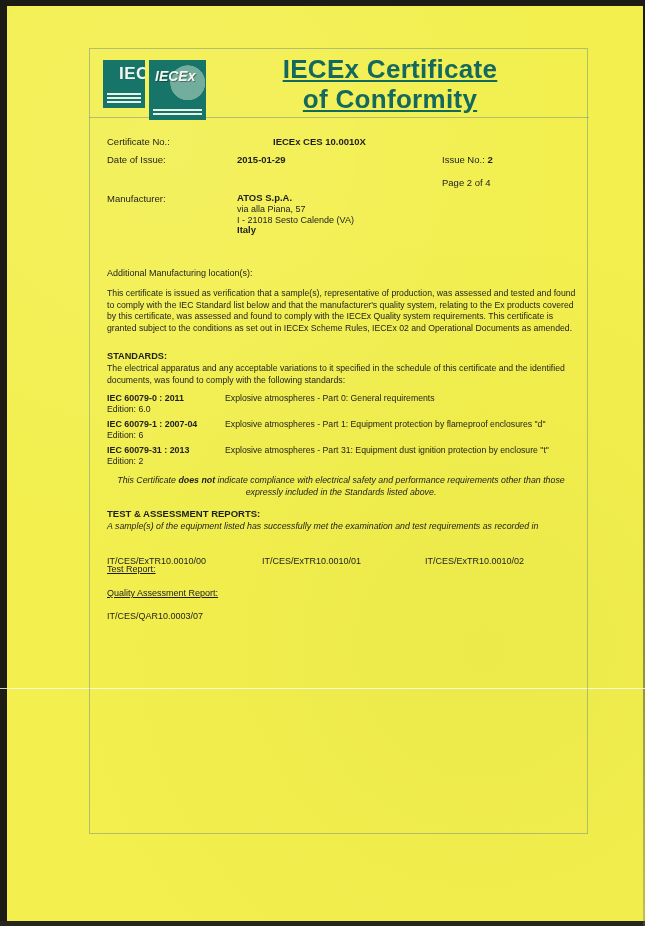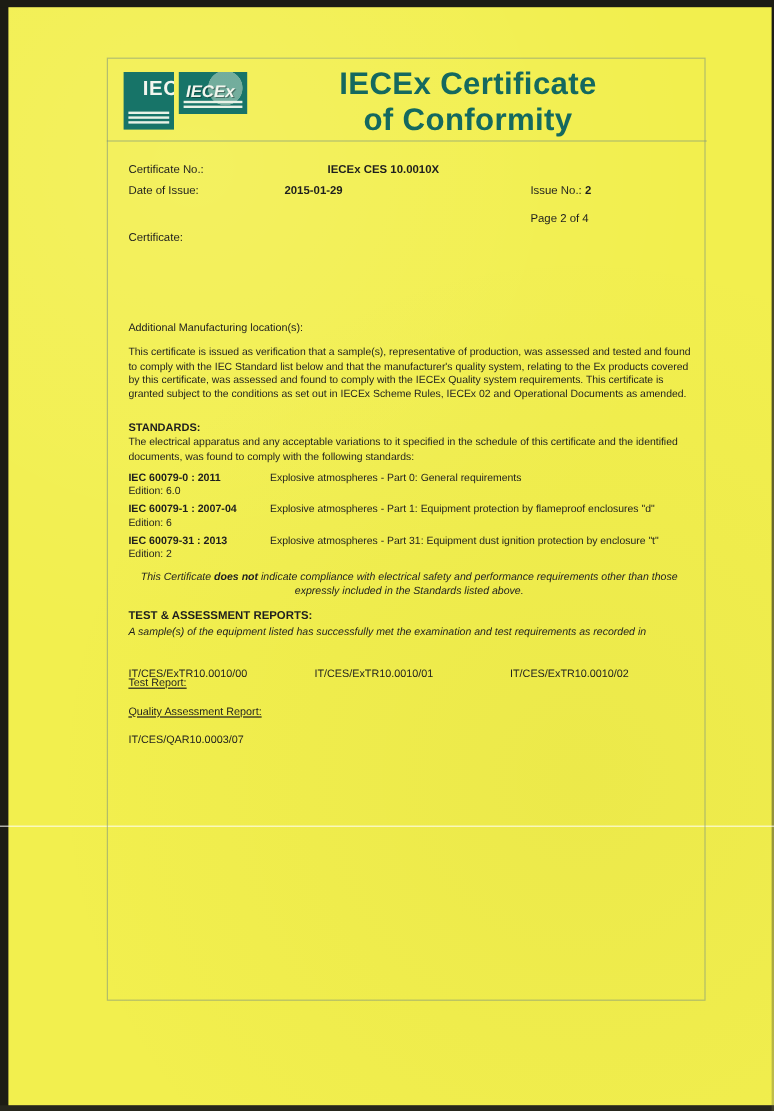--- a/index.html
+++ b/index.html
@@ -24,33 +24,33 @@
 
   
   .cert-box   { position:absolute; left:89px; top:48px; width:499px; height:786px;
                 border:1px solid rgba(125,150,125,0.55); }
   .header-rule{ position:absolute; left:89px; top:117px; width:500px; height:1px;
                 background:rgba(125,150,125,0.55); }
 
   
   .logo { position:absolute; background:var(--teal-logo,#177468); color:#f2f6ee; overflow:hidden; }
   .logo-iec   { left:103px; top:60px; width:42px; height:48px; }
-  .logo-iecex { left:149px; top:60px; width:57px; height:35px;
+  .logo-iecex { left:149px; top:60px; width:57px; height:60px;
                 background:
                   radial-gradient(circle at 68% 38%, rgba(190,220,200,0.55) 0 32%, transparent 33%),
                   var(--teal-logo,#177468); }
   .iec-text   { font-size:17px; font-weight:bold; padding:4px 0 0 16px; letter-spacing:0.5px; }
   .iecex-text { font-size:14px; font-weight:bold; font-style:italic; padding:8px 0 0 6px;
                 text-shadow:1px 1px 0 rgba(0,0,0,0.35); }
   .logo-lines { position:absolute; left:4px; right:4px; bottom:5px; }
   .logo-lines i { display:block; height:2px; background:#e9f2e7; margin-top:2px; }
 
   .title { position:absolute; left:220px; top:54px; width:340px; text-align:center;
            color:var(--teal,#14695f); font-weight:bold; font-size:26px; line-height:30px;
-           letter-spacing:0.3px; }
+           letter-spacing:0.3px;text-decoration:underline; }
 
   
   .t { position:absolute; white-space:nowrap; }
   .meta  { font-size:9.5px; }
   .bold  { font-weight:bold; }
   .small { font-size:8.8px; }
 
   .man-block { position:absolute; left:237px; top:193px; font-size:9px; line-height:10.8px; }
   .man-block .name, .man-block .country { font-weight:bold; font-size:9.5px; }
 
@@ -110,21 +110,27 @@
   <div class="t meta" style="left:237px; top:136px; font-weight:600;margin-left:36px;">IECEx CES 10.0010X</div>
 
   <div class="t meta" style="left:107px; top:154px;">Date of Issue:</div>
   <div class="t meta bold" style="left:237px; top:154px;">2015-01-29</div>
 
   <div class="t meta" style="left:442px; top:154px;">
     <span>Issue No.:</span>&nbsp;<span class="bold">2</span>
   </div>
   <div class="t meta" style="left:442px; top:177px;">Page 2 of 4</div>
 
-  <div class="t meta" style="left:107px; top:193px;">Certificate:</div>
+  <div class="t meta" style="left:107px; top:193px;">Manufacturer:</div>
+  <div class="man-block">
+    <div class="name">ATOS S.p.A.</div>
+    <div>via alla Piana, 57</div>
+    <div>I - 21018 Sesto Calende (VA)</div>
+    <div class="country">Italy</div>
+  </div>
 
   <div class="t small" style="left:107px; top:268px; font-size:9px;">Additional Manufacturing location(s):</div>
   <div class="para wrap">This certificate is issued as verification that a sample(s), representative of production, was assessed and tested and found to comply with the IEC Standard list below and that the manufacturer's quality system, relating to the Ex products covered by this certificate, was assessed and found to comply with the IECEx Quality system requirements. This certificate is granted subject to the conditions as set out in IECEx Scheme Rules, IECEx 02 and Operational Documents as amended.</div>
 
   <div class="t bold" style="left:107px; top:351px; font-size:9.2px;">STANDARDS:</div>
   <div class="std-desc wrap">The electrical apparatus and any acceptable variations to it specified in the schedule of this certificate and the identified documents, was found to comply with the following standards:</div>
 
   <div class="std-rows">
     <div class="std-row">
       <div class="std-left">

